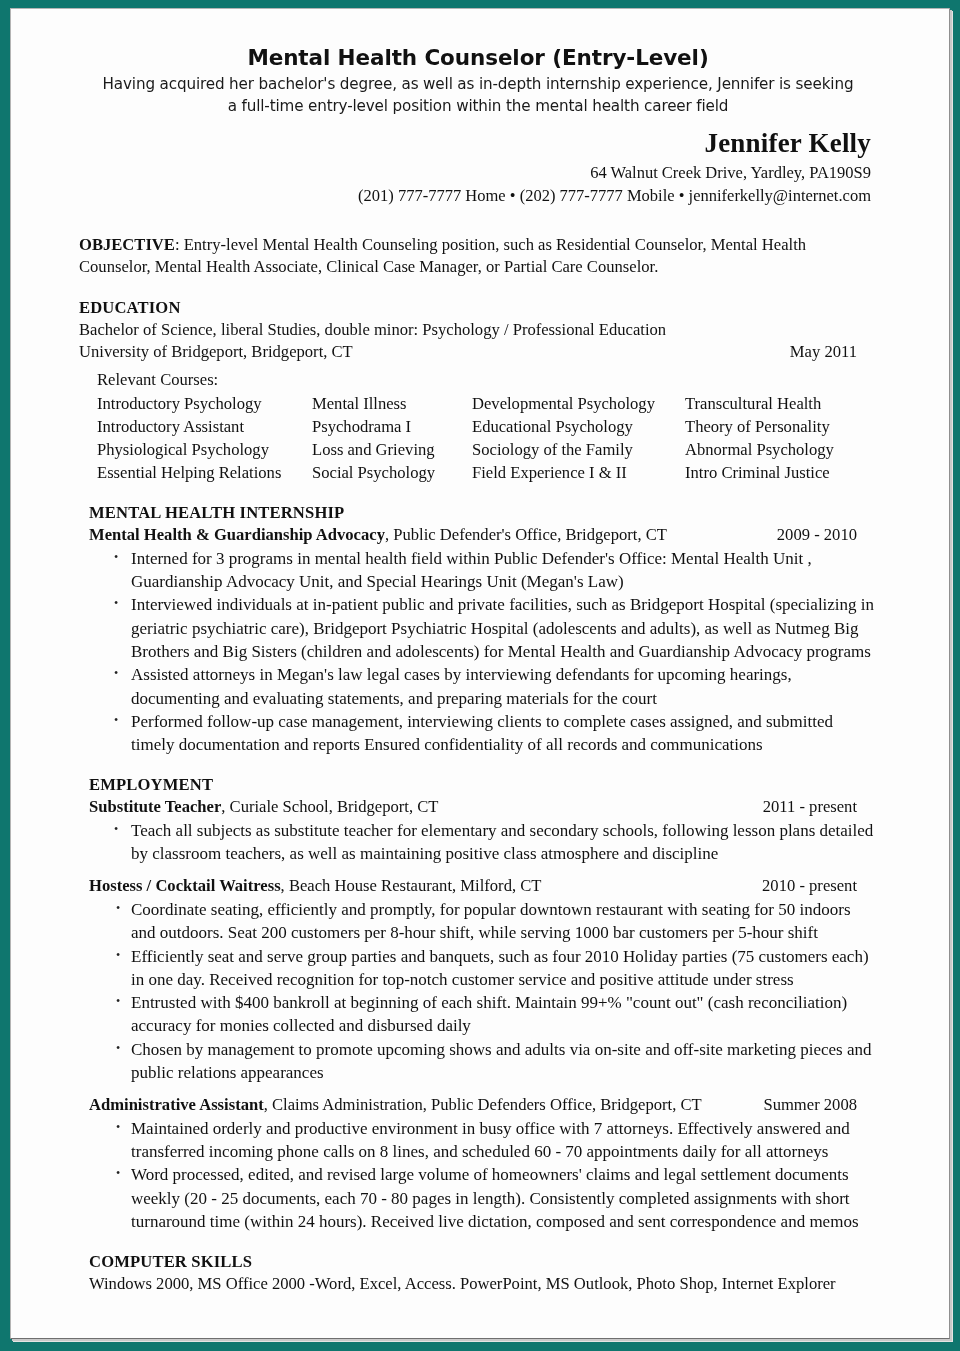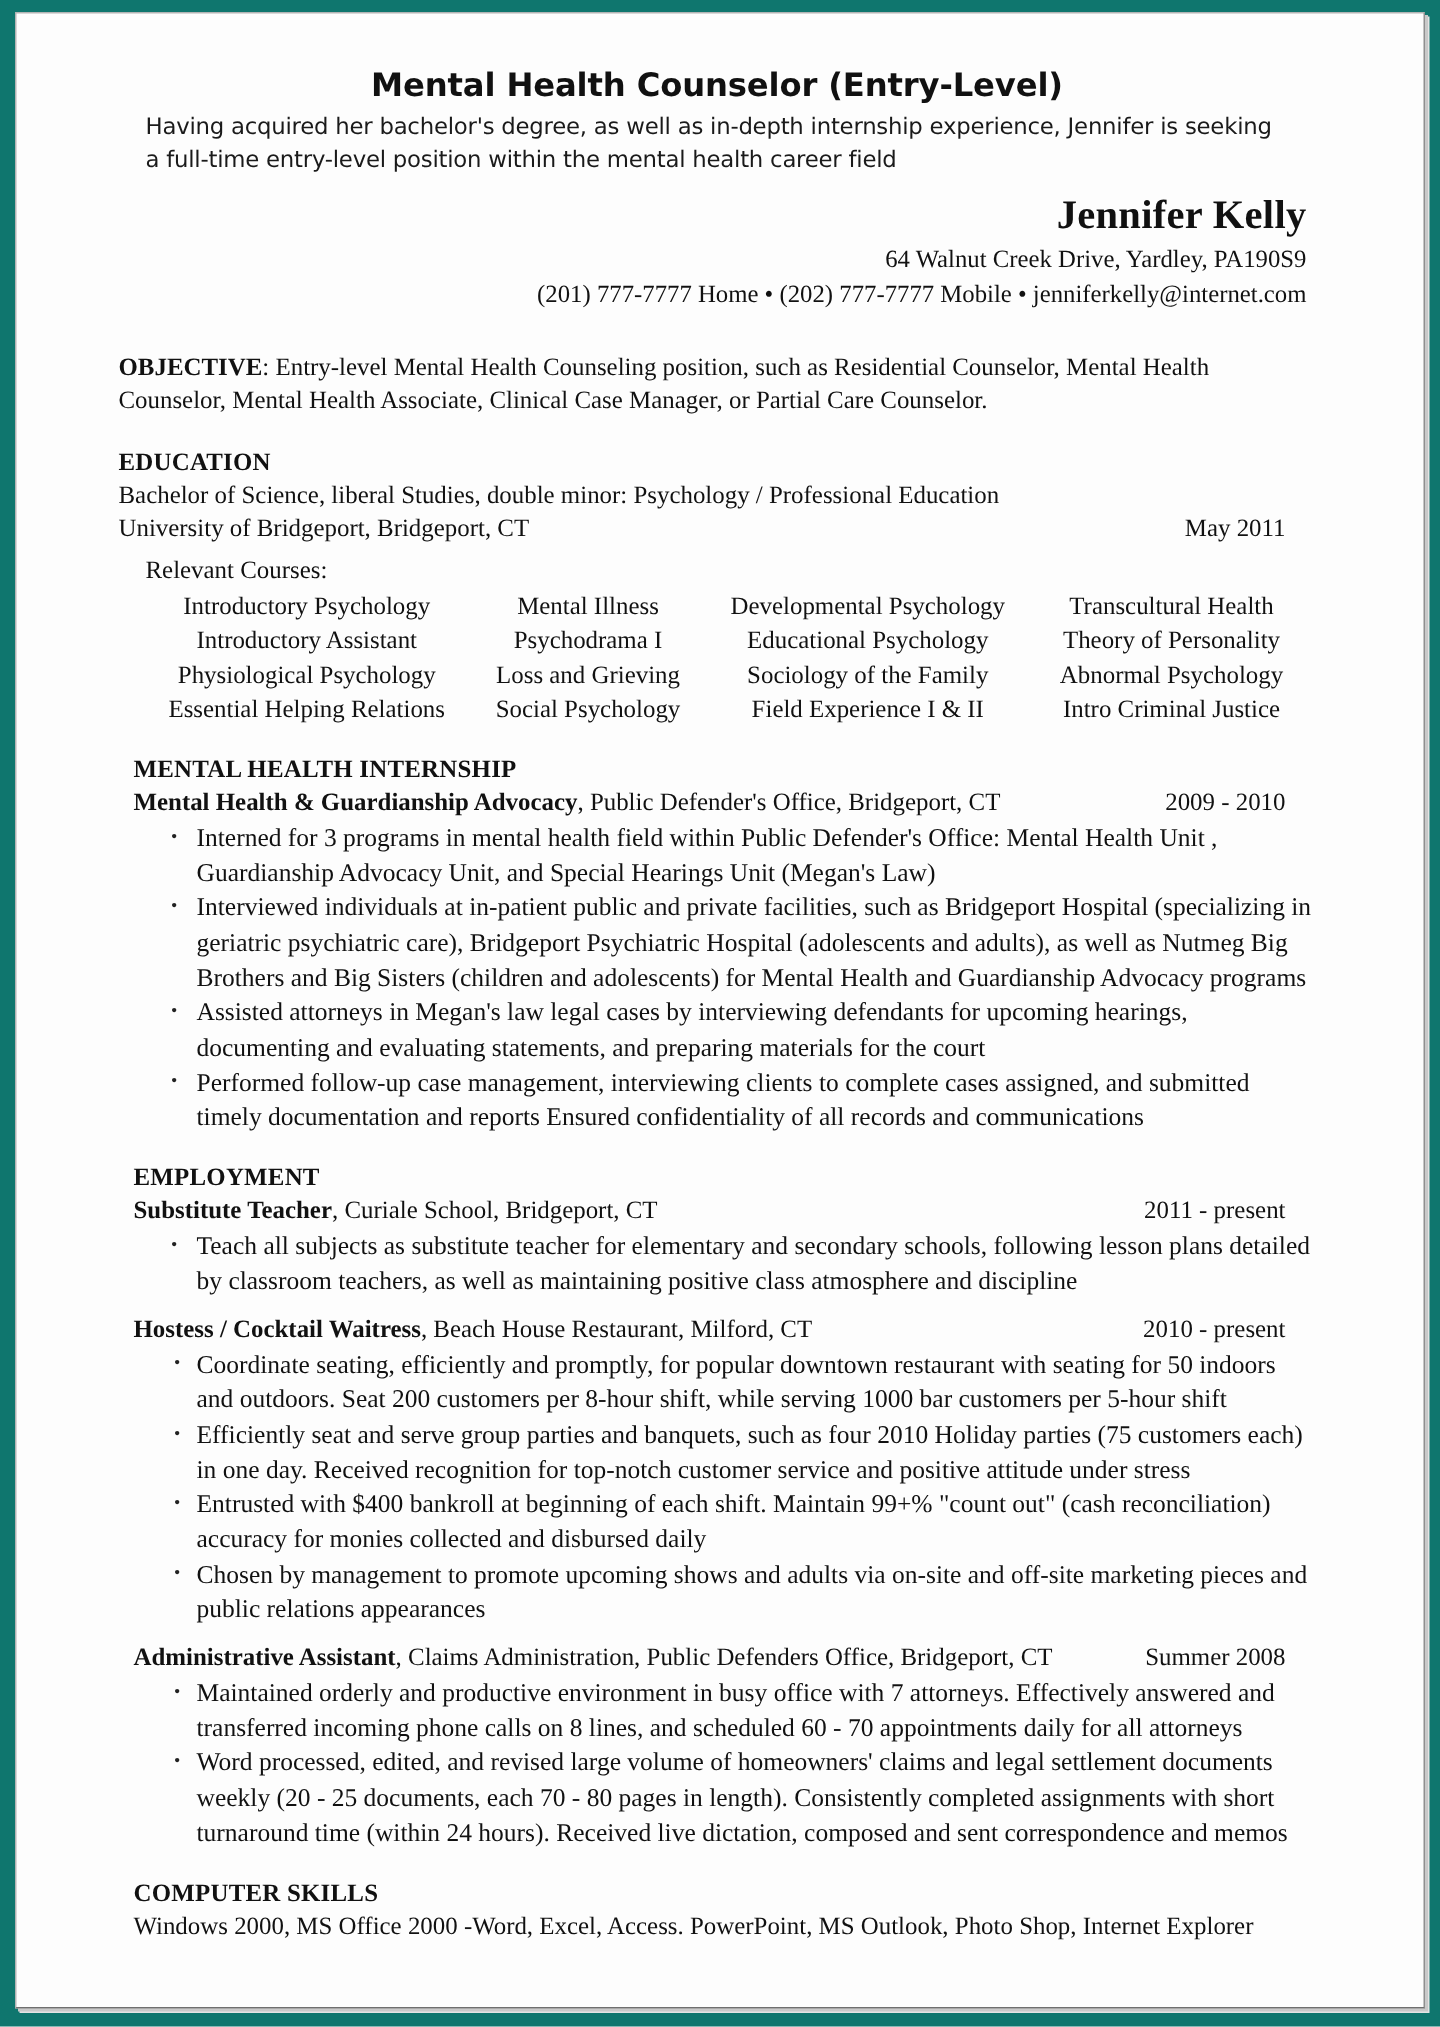--- a/index.html
+++ b/index.html
@@ -46,20 +46,21 @@
     font-size: 21.5px;
     text-align: center;
     letter-spacing: -0.1px;
     margin: 0 0 4px 0;
     color: #111111;
   }
   .doc-subtitle {
     font-family: "DejaVu Sans", "Liberation Sans", sans-serif;
     font-size: 15.2px;
     line-height: 1.42;
+    text-align: center;
     margin: 0 18px 12px 18px;
     color: #1a1a1a;
     letter-spacing: -0.15px;
   }
   .person-name {
     text-align: right;
     font-size: 27px;
     font-weight: bold;
     line-height: 1.1;
     margin: 6px 6px 2px 0;
@@ -119,21 +120,20 @@
   .courses-label {
     font-size: 16.6px;
     line-height: 1.38;
     margin: 0 0 0 18px;
   }
   .courses-grid {
     margin-left: 18px;
     display: grid;
     grid-template-columns: 215px 160px 213px auto;
     row-gap: 0;
-    text-align: center;
   }
   .courses-grid .cell {
     font-size: 16.6px;
     line-height: 1.40;
     white-space: nowrap;
   }
 
   
   ul.bullets {
     list-style: none;

